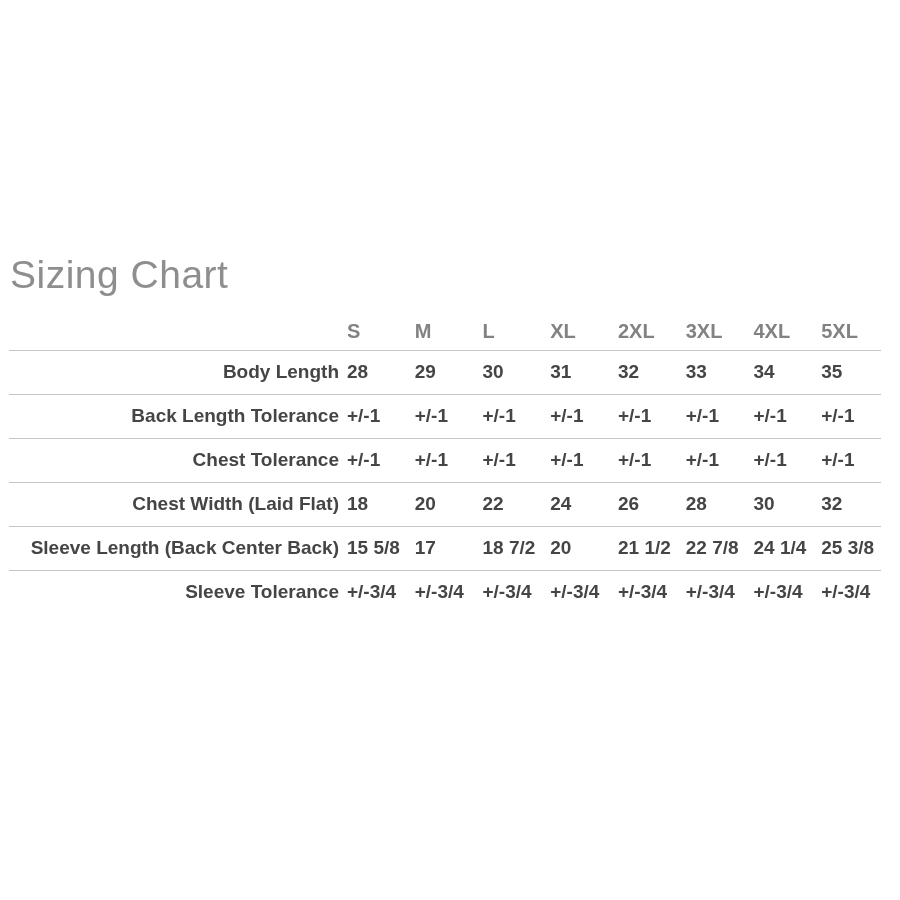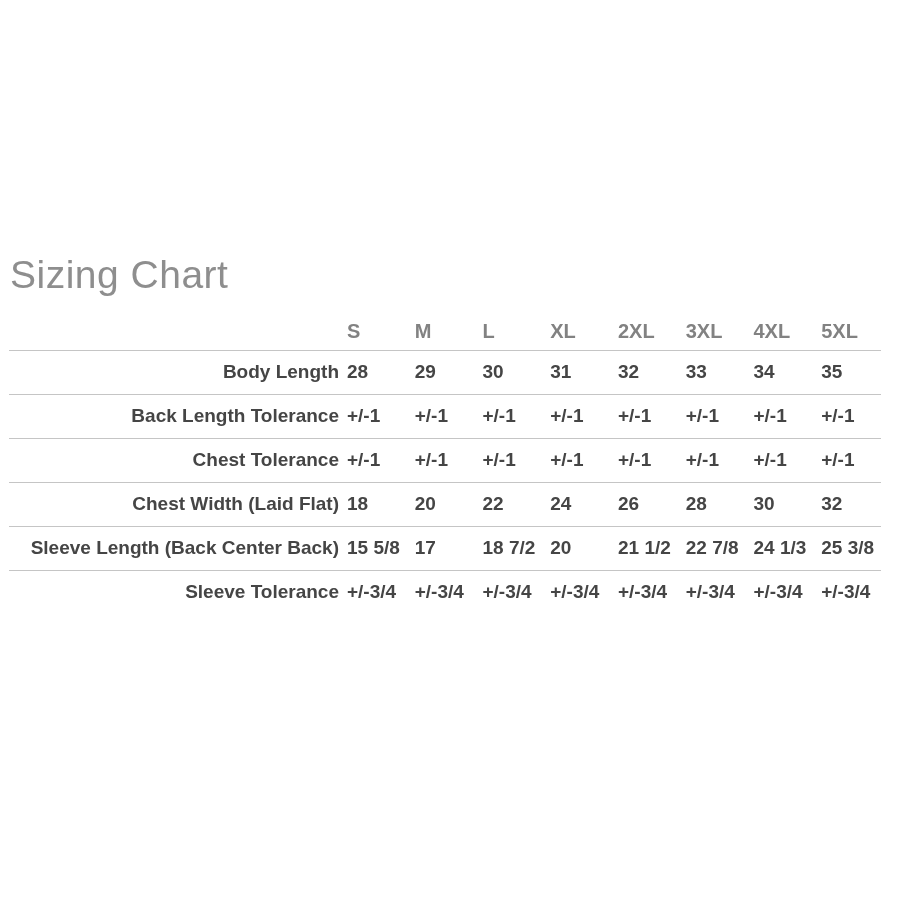--- a/index.html
+++ b/index.html
@@ -135,21 +135,21 @@
           <td class="value">32</td>
         </tr>
         <tr>
           <td class="row-label">Sleeve Length (Back Center Back)</td>
           <td class="value">15 5/8</td>
           <td class="value">17</td>
           <td class="value">18 7/2</td>
           <td class="value">20</td>
           <td class="value">21 1/2</td>
           <td class="value">22 7/8</td>
-          <td class="value">24 1/3</td>
+          <td class="value">24 1/4</td>
           <td class="value">25 3/8</td>
         </tr>
         <tr>
           <td class="row-label">Sleeve Tolerance</td>
           <td class="value">+/-3/4</td>
           <td class="value">+/-3/4</td>
           <td class="value">+/-3/4</td>
           <td class="value">+/-3/4</td>
           <td class="value">+/-3/4</td>
           <td class="value">+/-3/4</td>

